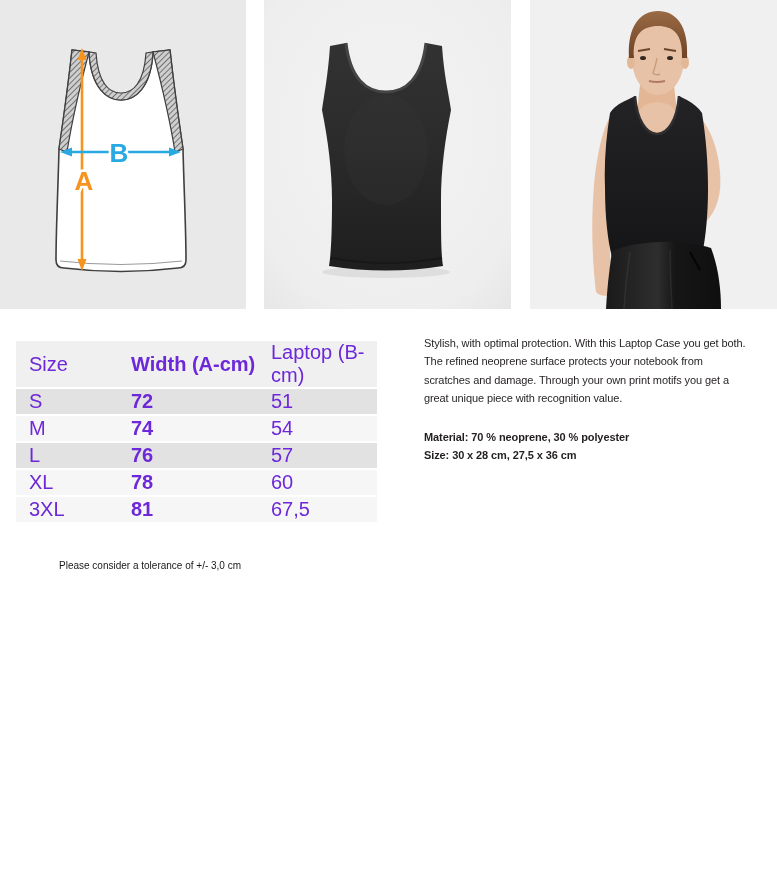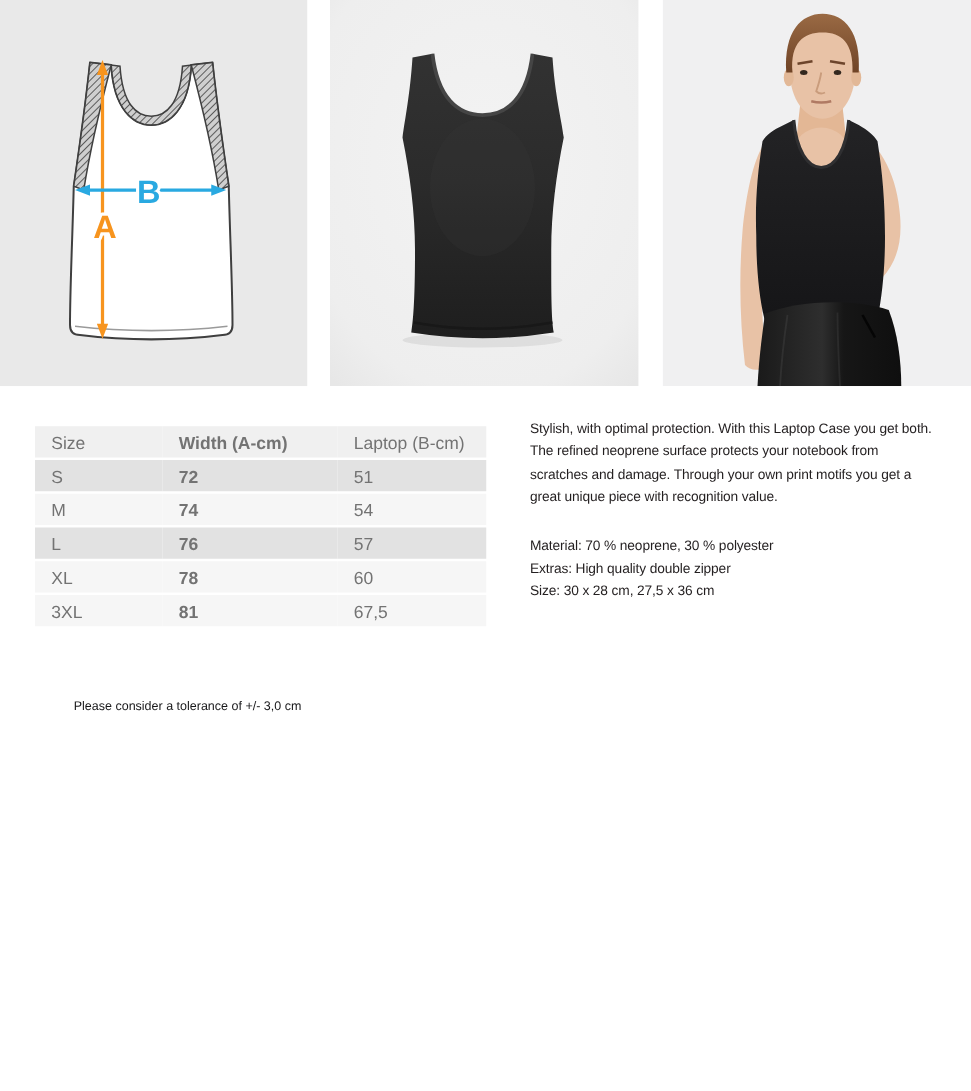--- a/index.html
+++ b/index.html
@@ -8,33 +8,33 @@
   .stage { position:absolute; left:0; top:0; width:777px; height:873px; }
 
   
   .tile { position:absolute; top:0; height:309px; overflow:hidden; }
   .tile svg { display:block; }
   #tile-diagram { left:0;   width:246px; }
   #tile-product { left:264px; width:247px; }
   #tile-model   { left:530px; width:247px; }
 
   
-  table.size-table { position:absolute; left:28px; top:339px; width:361px;
-    border-collapse:separate; border-spacing:0 2px; font-size:14px; color:#737373; }
+  table.size-table { position:absolute; left:16px; top:339px; width:361px;
+    border-collapse:separate; border-spacing:0 2px; font-size:20px; color:#6d28d9; }
   table.size-table td { height:25px; vertical-align:middle; padding-left:13px; }
   table.size-table td:nth-child(1) { width:102px; }
   table.size-table td:nth-child(2) { width:140px;font-weight:bold; }
   table.size-table tr.hdr td { background:#f0f0f0; }
   table.size-table tr.odd td { background:#e2e2e2; }
   table.size-table tr.even td { background:#f6f6f6; }
 
   
   .desc { position:absolute; left:413px; top:334px; width:326px;
     font-size:11px; line-height:18.4px; color:#231f20; letter-spacing:-0.1px;margin-left:11px; }
-  .desc .details { margin-top:20px; }
+  .desc .details { margin-top:20px;font-weight:bold; }
 
   
   .tolerance { position:absolute; left:59px; top:560px; font-size:10px; color:#18181a; }
 
   
   text.measure-label { font-family:"Liberation Sans", sans-serif; font-weight:bold;
     font-size:26px; paint-order:stroke; stroke:#ffffff; stroke-width:5px;
     stroke-linejoin:round; text-anchor:middle; }
 </style>
 </head>
@@ -224,20 +224,19 @@
         <td>81</td>
         <td>67,5</td>
       </tr>
     </tbody>
   </table>
 
   <div class="desc">
     <div>Stylish, with optimal protection. With this Laptop Case you get both. The refined neoprene surface protects your notebook from scratches and damage. Through your own print motifs you get a great unique piece with recognition value.</div>
     <div class="details">
       <div>Material: 70 % neoprene, 30 % polyester</div>
-      <div>Extras: High quality double zipper</div>
       <div>Size: 30 x 28 cm, 27,5 x 36 cm</div>
     </div>
   </div>
 
   <div class="tolerance">Please consider a tolerance of +/- 3,0 cm</div>
 
 </div>
 
 </body></html>

